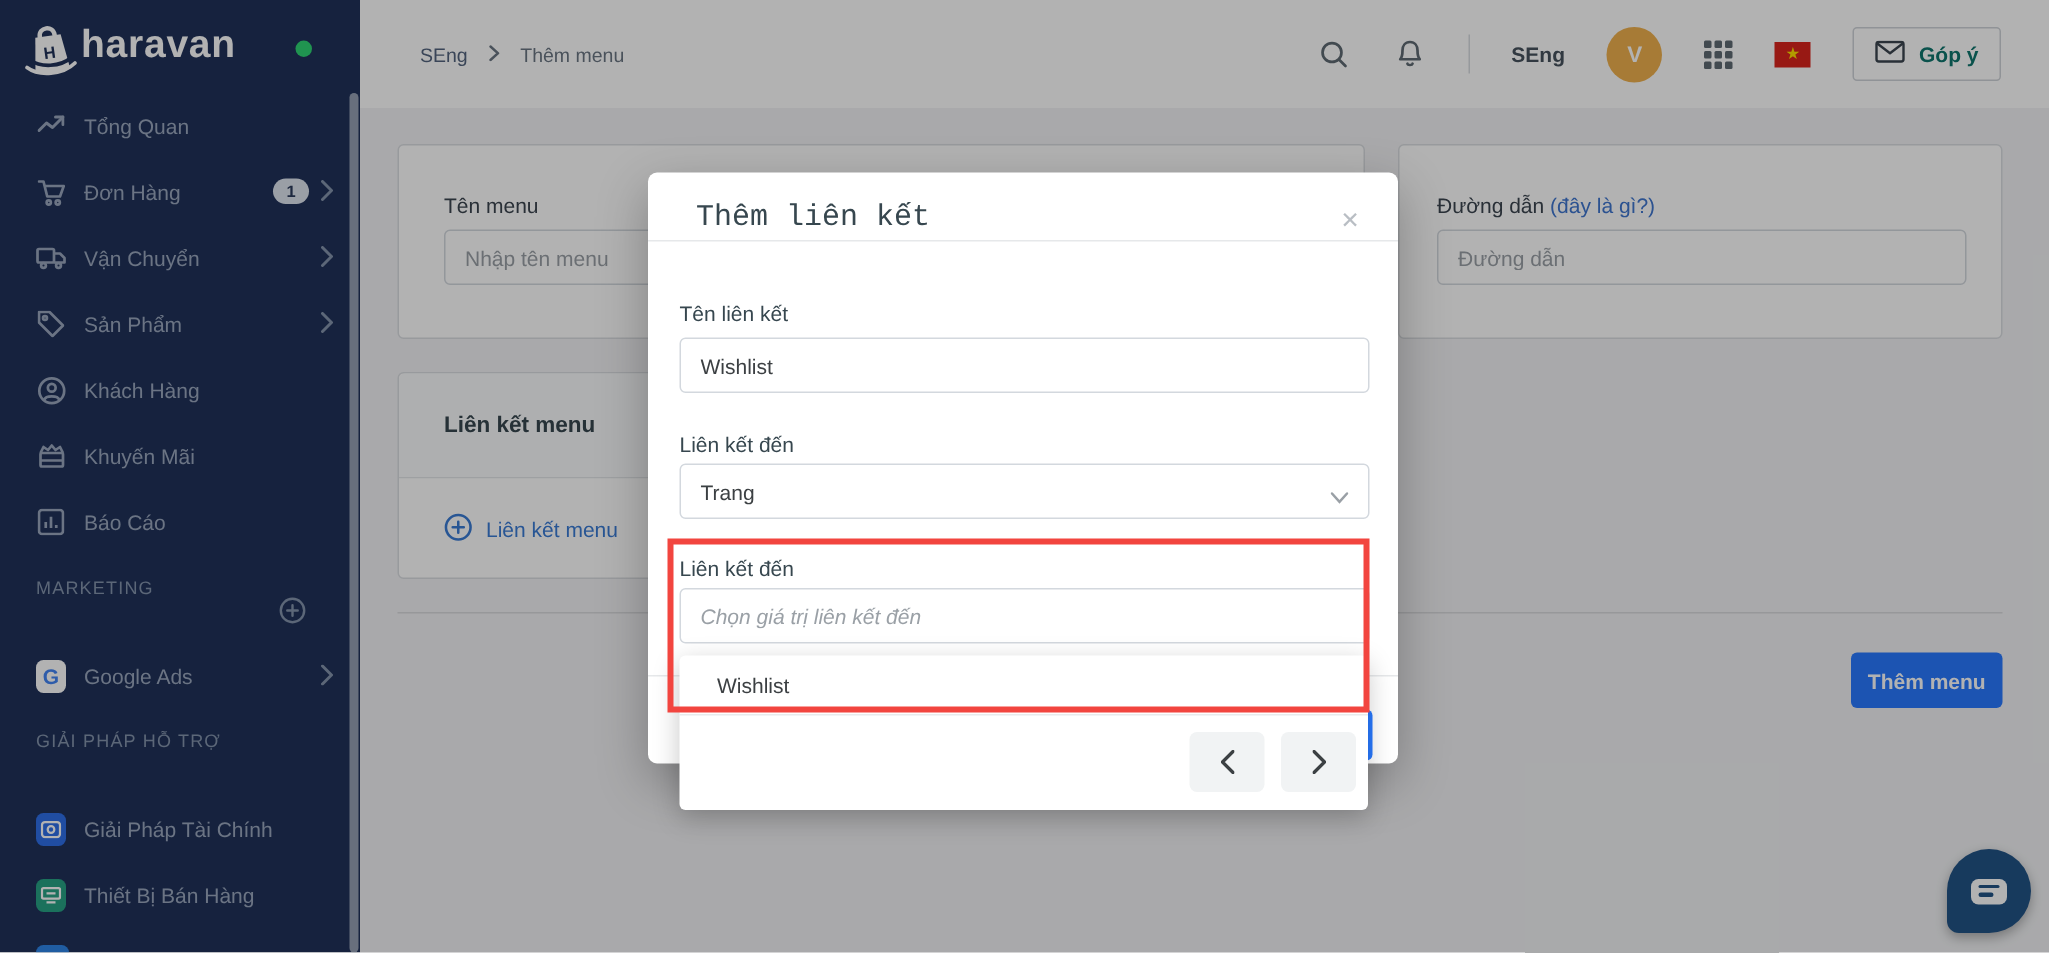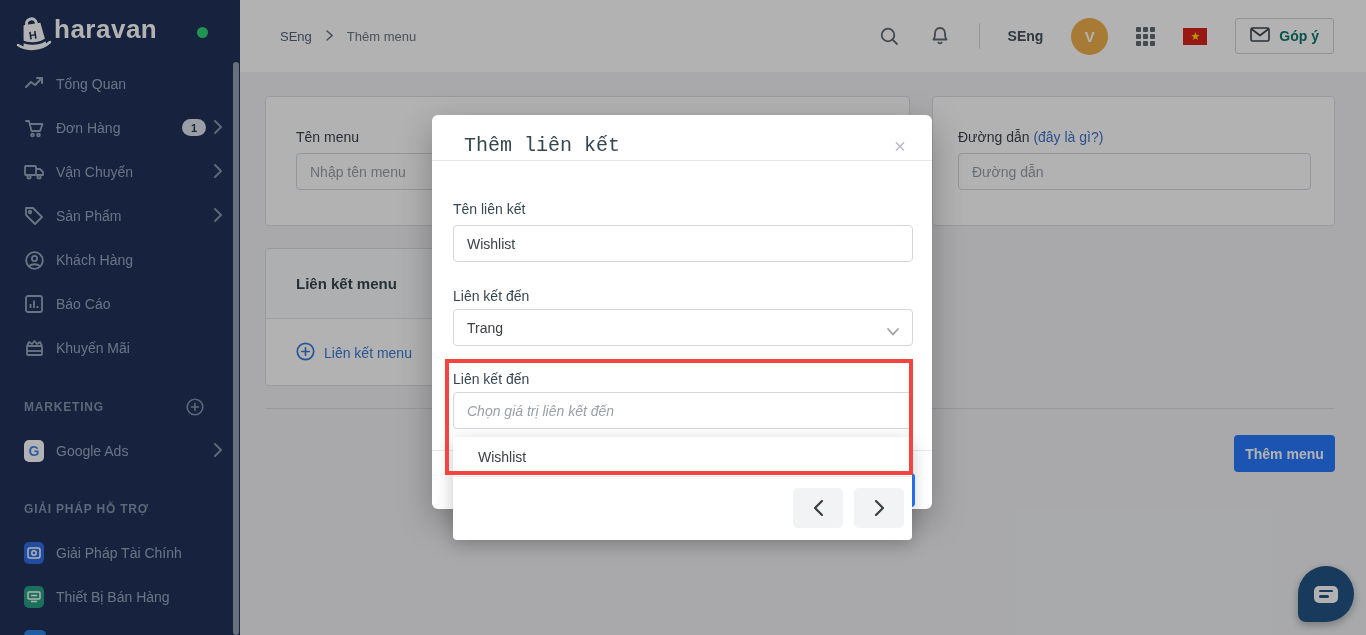--- a/index.html
+++ b/index.html
@@ -10,21 +10,21 @@
   .sidebar { position:absolute; left:0; top:0; width:240px; height:635px; background:#20325a; z-index:10; }
   .logo-row { position:absolute; left:0; top:0; width:240px; height:62px; }
   .logo-bag { position:absolute; left:12px; top:10px; }
   .logo-text { position:absolute; left:54px; top:14px; font-size:26px; font-weight:700; color:#ffffff; letter-spacing:.5px; }
   .online-dot { position:absolute; left:197px; top:27px; width:11px; height:11px; border-radius:50%; background:#2ed573; }
   .nav { position:absolute; top:62px; left:0; width:232px; }
   .nav-item { position:relative; height:44px; display:flex; align-items:center; padding-left:24px; color:#9aa7bd; font-size:14px; cursor:pointer; }
   .nav-item .ico { width:20px; height:20px; margin-right:12px; display:flex; align-items:center; justify-content:center; }
   .nav-item .chev { position:absolute; right:10px; top:14px; }
   .badge { position:absolute; right:26px; top:13px; min-width:24px; height:17px; background:#dde4ee; color:#2b3b5c; font-size:11px; font-weight:700; border-radius:9px; display:flex; align-items:center; justify-content:center; padding:0 7px; }
-  .nav-header { height:44px; display:flex; align-items:center; padding-left:24px; color:#8494ac; font-size:12px; font-weight:700; letter-spacing:.8px; position:relative; }
+  .nav-header { height:44px; display:flex; padding-left:24px; color:#8494ac; font-size:12px; font-weight:400; letter-spacing:.8px; position:relative; }
   .nav-header.mt1 { margin-top:15px; }
   .nav-header.mt2 { margin-top:14px; }
   .nav-header .plus { position:absolute; right:28px; top:13px; }
   .tile { width:22px; height:22px; border-radius:5px; display:flex; align-items:center; justify-content:center; }
   .tile-google { background:#ffffff; color:#4285F4; font-weight:700; font-size:14px; }
   .tile-fin { background:#2e6fe8; }
   .tile-pos { background:#27a285; }
   .tile-partial { position:absolute; left:24px; top:630px; width:22px; height:5px; border-radius:5px 5px 0 0; background:#2e86e8; }
   .side-scrollbar { position:absolute; right:1px; top:62px; width:6px; height:573px; background:#95a0b4; border-radius:3px; }
 
@@ -166,38 +166,38 @@
             <svg width="19" height="19" viewBox="0 0 19 19" fill="none" stroke="#9aa7bd" stroke-width="1.8">
               <circle cx="9.5" cy="9.5" r="8.3"></circle>
               <circle cx="9.5" cy="7.5" r="2.6"></circle>
               <path d="M4.5 15.5 C5.5 12.5 13.5 12.5 14.5 15.5"></path>
             </svg>
           </span>
         <span>Khách Hàng</span>
       </div>
       <div class="nav-item">
         <span class="ico">
+            <svg width="19" height="18" viewBox="0 0 19 18" fill="none" stroke="#9aa7bd" stroke-width="1.8" stroke-linejoin="round">
+              <path d="M2 7 L4 3 L7 5 L9.5 2 L12 5 L15 3 L17 7"></path>
+              <rect x="2" y="7" width="15" height="9" rx="1"></rect>
+              <path d="M2 12 h15"></path>
+            </svg>
+          </span>
+        <span>Khuyến Mãi</span>
+      </div>
+      <div class="nav-item">
+        <span class="ico">
             <svg width="18" height="18" viewBox="0 0 18 18" fill="none" stroke="#9aa7bd" stroke-width="1.8">
               <rect x="1" y="1" width="16" height="16" rx="2"></rect>
               <path d="M5.5 13 V9"></path>
               <path d="M9 13 V5.5"></path>
               <path d="M12.5 13 V11"></path>
             </svg>
           </span>
         <span>Báo Cáo</span>
-      </div>
-      <div class="nav-item">
-        <span class="ico">
-            <svg width="19" height="18" viewBox="0 0 19 18" fill="none" stroke="#9aa7bd" stroke-width="1.8" stroke-linejoin="round">
-              <path d="M2 7 L4 3 L7 5 L9.5 2 L12 5 L15 3 L17 7"></path>
-              <rect x="2" y="7" width="15" height="9" rx="1"></rect>
-              <path d="M2 12 h15"></path>
-            </svg>
-          </span>
-        <span>Khuyến Mãi</span>
       </div>
 
       <div class="nav-header mt1">
         <span>MARKETING</span>
         <span class="plus"><svg width="18" height="18" viewBox="0 0 18 18" fill="none" stroke="#8494ac" stroke-width="1.6" stroke-linecap="round">
               <circle cx="9" cy="9" r="7.8"></circle>
               <path d="M9 5.5 V12.5 M5.5 9 H12.5"></path>
             </svg></span>
       </div>
       <div class="nav-item">

